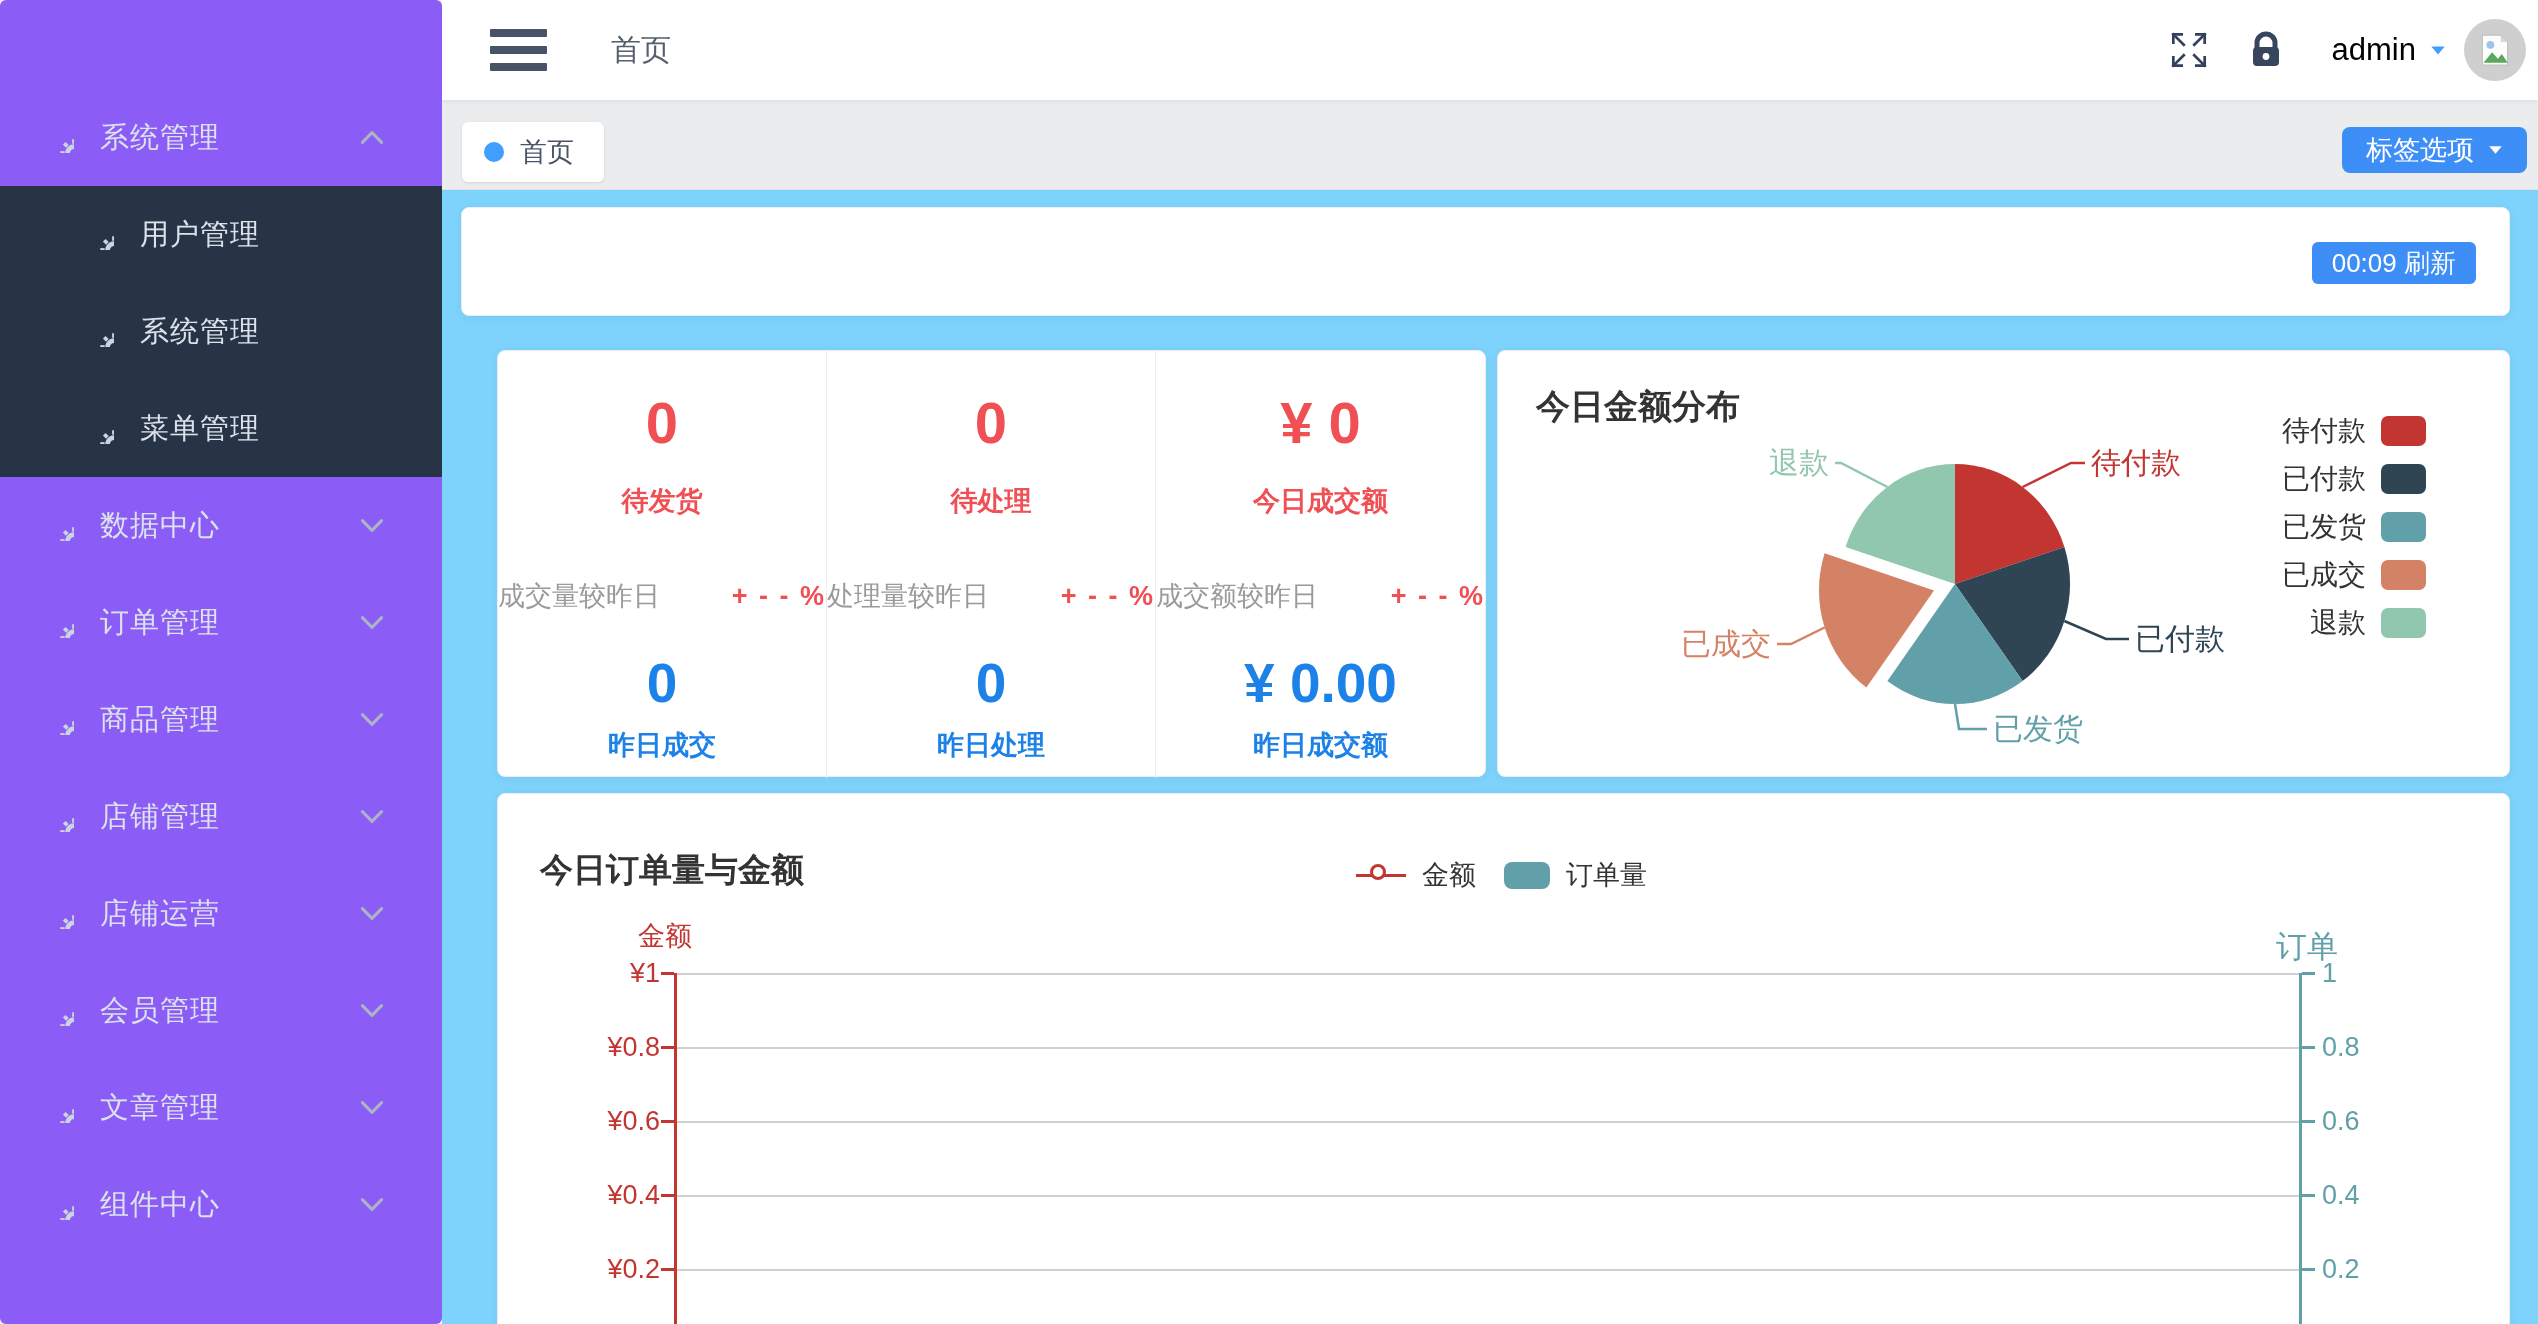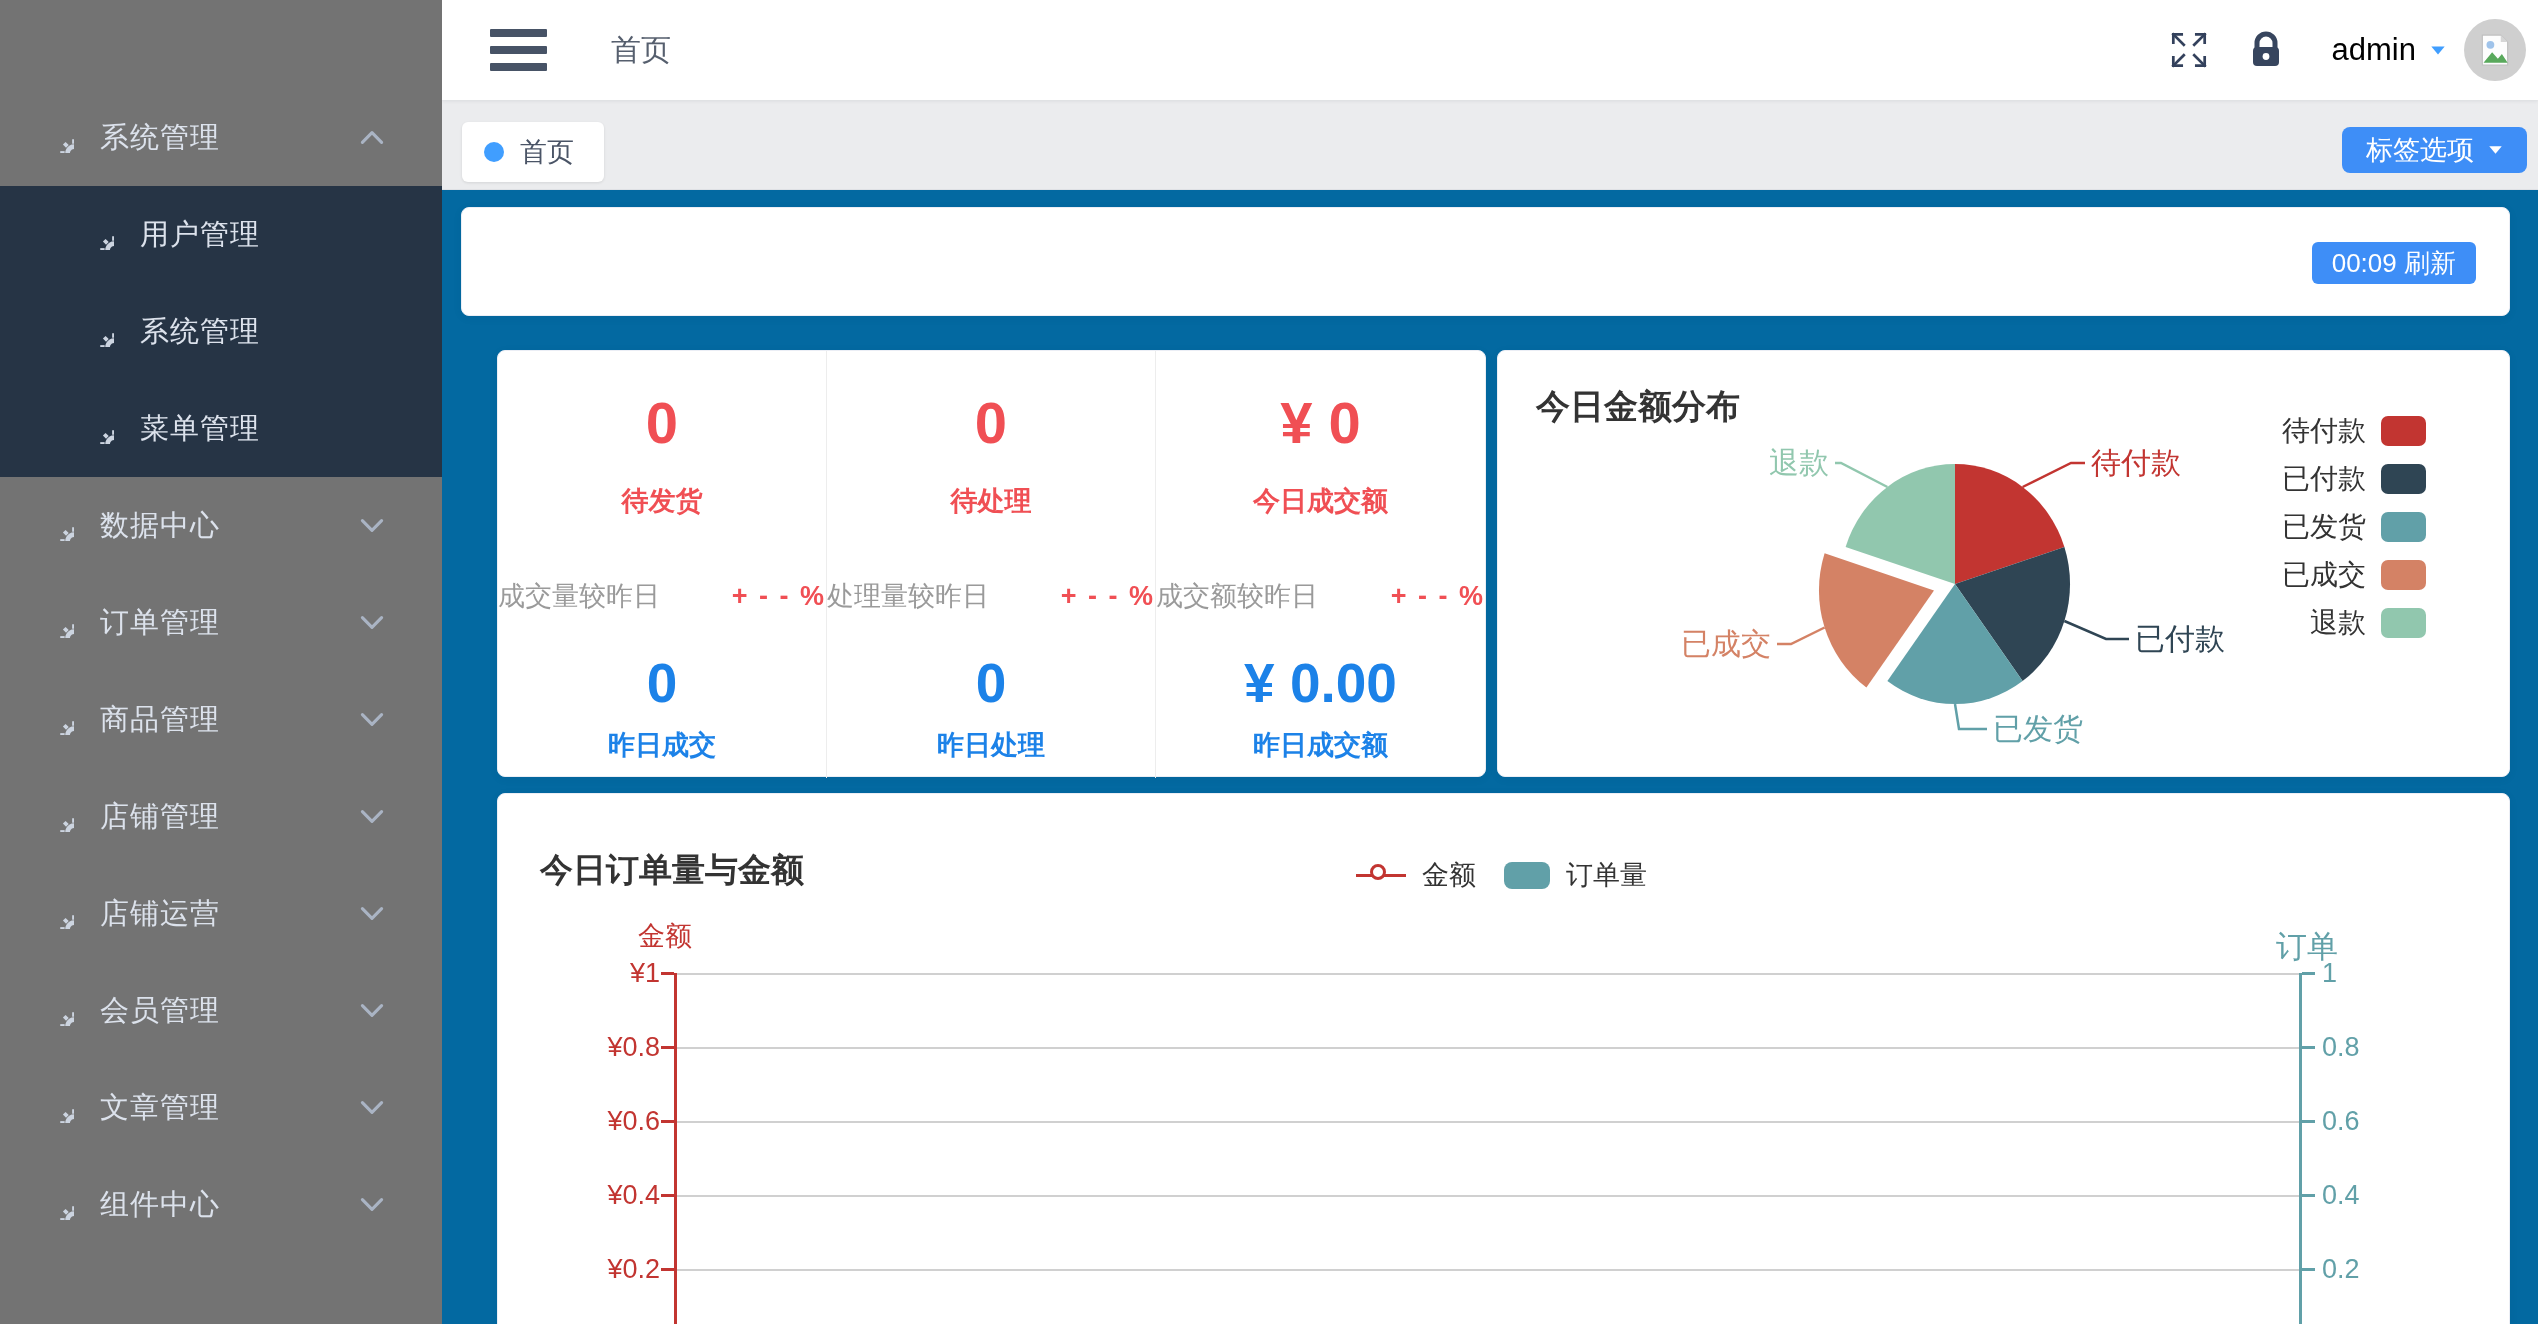--- a/index.html
+++ b/index.html
@@ -1,21 +1,21 @@
 <!DOCTYPE html>
 <html><head>
 <meta charset="utf-8">
 <style>
   * { margin:0; padding:0; box-sizing:border-box; }
   html,body { width:2538px; height:1324px; overflow:hidden; background:#f3f4f6;
               font-family:"Liberation Sans","DejaVu Sans",sans-serif; }
 
   
   .sidebar { position:absolute; left:0; top:0; width:442px; height:1324px;
-             background:#737373; padding-top:89px; z-index:5; }
+             background:#8b5cf6; padding-top:89px; z-index:5;border-radius:6px; }
   .menu-item { height:97px; display:flex; align-items:center; padding-left:44px;
                color:#dce2ec; font-size:29px; cursor:pointer; }
   .menu-item .mi-icon { width:30px; height:30px; color:#ccd4e0; flex:0 0 30px; }
   .menu-item .mi-label { margin-left:26px; flex:1; letter-spacing:1px; }
   .menu-item .mi-arrow { width:24px; height:15px; color:#aab4c4; margin-right:58px; }
   .mi-arrow.up { transform:rotate(180deg); }
   .submenu { background:#263445; }
   .submenu .menu-item { padding-left:84px;align-items:center; }
 
   
@@ -45,21 +45,21 @@
          display:flex; align-items:center; padding-left:22px; cursor:pointer; }
   .tab-dot { width:20px; height:20px; border-radius:50%; background:#409eff; }
   .tab-label { margin-left:16px; font-size:27px; color:#4a5466; }
   .tags-btn { position:absolute; right:11px; top:27px; height:46px; padding:0 24px;
               background:#3e8ef7; border-radius:8px; color:#fff; font-size:27px;
               display:flex; align-items:center; gap:14px; cursor:pointer; }
   .caret-down { width:15px; height:10px; }
 
   
   .main { position:absolute; left:442px; top:190px; width:2096px; height:1134px;
-          background:#0369a1; }
+          background:#7dd3fc; }
   .card { position:absolute; background:#fff; border:1px solid #ebeef5;
           border-radius:8px; box-shadow:0 2px 10px rgba(31,45,61,.06); }
 
   .refresh-card { left:19px; top:17px; width:2049px; height:109px; }
   .refresh-btn { position:absolute; right:33px; top:34px; height:42px; padding:0 20px;
                  background:#3e8ef7; color:#fff; font-size:26px; border-radius:6px;
                  display:flex; align-items:center; cursor:pointer; }
 
   
   .stats-card { left:55px; top:160px; width:989px; height:427px;

